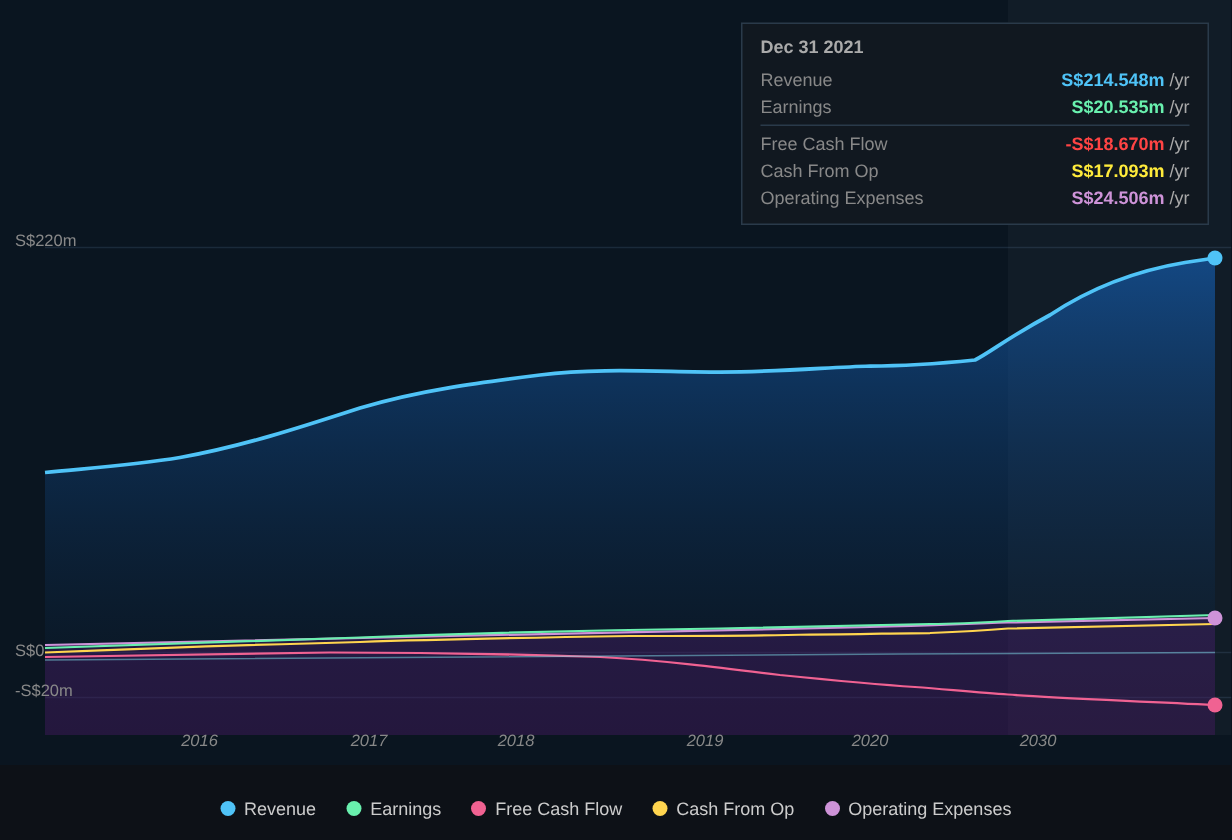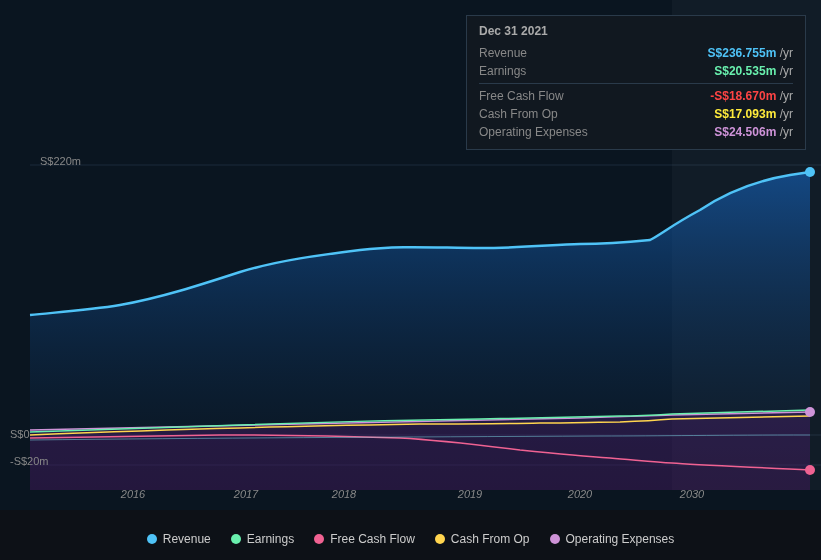--- a/index.html
+++ b/index.html
@@ -20,21 +20,21 @@
     }
 
     
     .tooltip-box {
       position: absolute;
       top: 15px;
       right: 15px;
       background: #111820;
       border: 1px solid #2a3a4a;
       padding: 8px 12px;
-      width: 340px;
+      width: 312px;
       font-size: 12px;
       z-index: 10;
     }
 
     .tooltip-date {
       color: #aaa;
       font-size: 12px;
       margin-bottom: 6px;
       font-weight: bold;
     }
@@ -174,38 +174,38 @@
 
     <path d="M 30 440 C 200 438, 400 437, 600 436 C 660 436, 720 435, 810 435" fill="none" stroke="#80deea" stroke-width="1" opacity="0.5"></path>
 
     <circle cx="810" cy="172" r="5" fill="#4fc3f7"></circle>
 
     <circle cx="810" cy="412" r="5" fill="#ce93d8"></circle>
 
     <circle cx="810" cy="470" r="5" fill="#f06292"></circle>
   </svg>
 
-  <div class="y-label" style="top: 155px; margin-left: 30px;">S$220m</div>
+  <div class="y-label" style="top: 155px;">S$220m</div>
   <div class="y-label" style="top: 428px;">S$0</div>
   <div class="y-label" style="top: 455px;">-S$20m</div>
 
   <div class="x-label" style="left: 133px;">2016</div>
   <div class="x-label" style="left: 246px;">2017</div>
   <div class="x-label" style="left: 344px;">2018</div>
   <div class="x-label" style="left: 470px;">2019</div>
   <div class="x-label" style="left: 580px;">2020</div>
   <div class="x-label" style="left: 692px;">2030</div>
 
   <div class="tooltip-box">
     <div class="tooltip-date">Dec 31 2021</div>
 
     <div class="tooltip-row">
       <span class="label">Revenue</span>
       <span class="value val-revenue">
-        <span>S$236.755m</span>
+        <span>S$214.548m</span>
         <span style="color:#aaa;font-weight:normal;">/yr</span>
       </span>
     </div>
 
     <div class="tooltip-row">
       <span class="label">Earnings</span>
       <span class="value val-earnings">
         <span>S$20.535m</span>
         <span style="color:#aaa;font-weight:normal;">/yr</span>
       </span>

